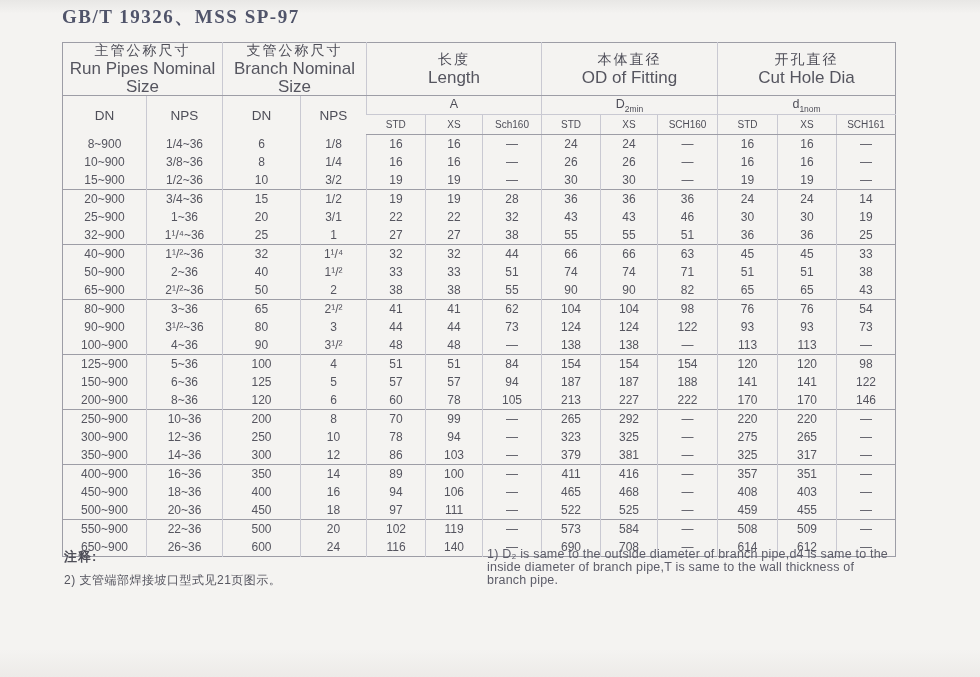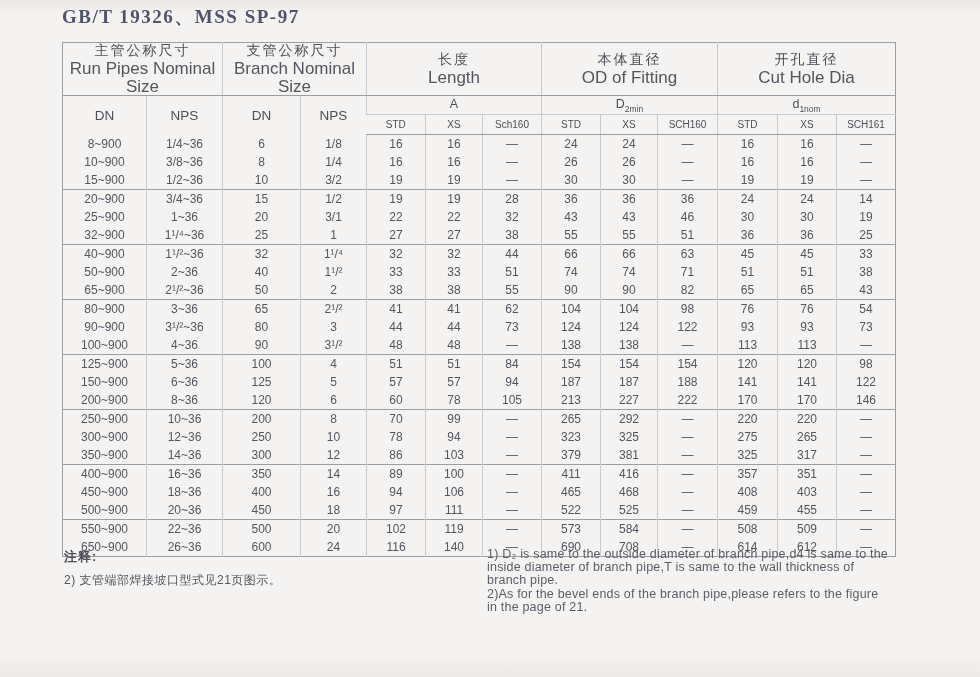--- a/index.html
+++ b/index.html
@@ -457,16 +457,15 @@
       </tbody>
   </table>
 
   <div class="notes-cn">
     <div class="nlabel">注释:</div>
     <div class="nitem">2) 支管端部焊接坡口型式见21页图示。</div>
   </div>
 
   <div class="notes-en">
     <p class="nitem">1) D₂ is same to the outside diameter of branch pipe,d4 is same to the inside diameter of branch pipe,T is same to the wall thickness of branch pipe.</p>
-    <p class="nitem">2)As for the bevel ends of the branch pipe,please refers to the figure in the page of 21.</p>
   </div>
 
 </div>
 
 </body></html>

